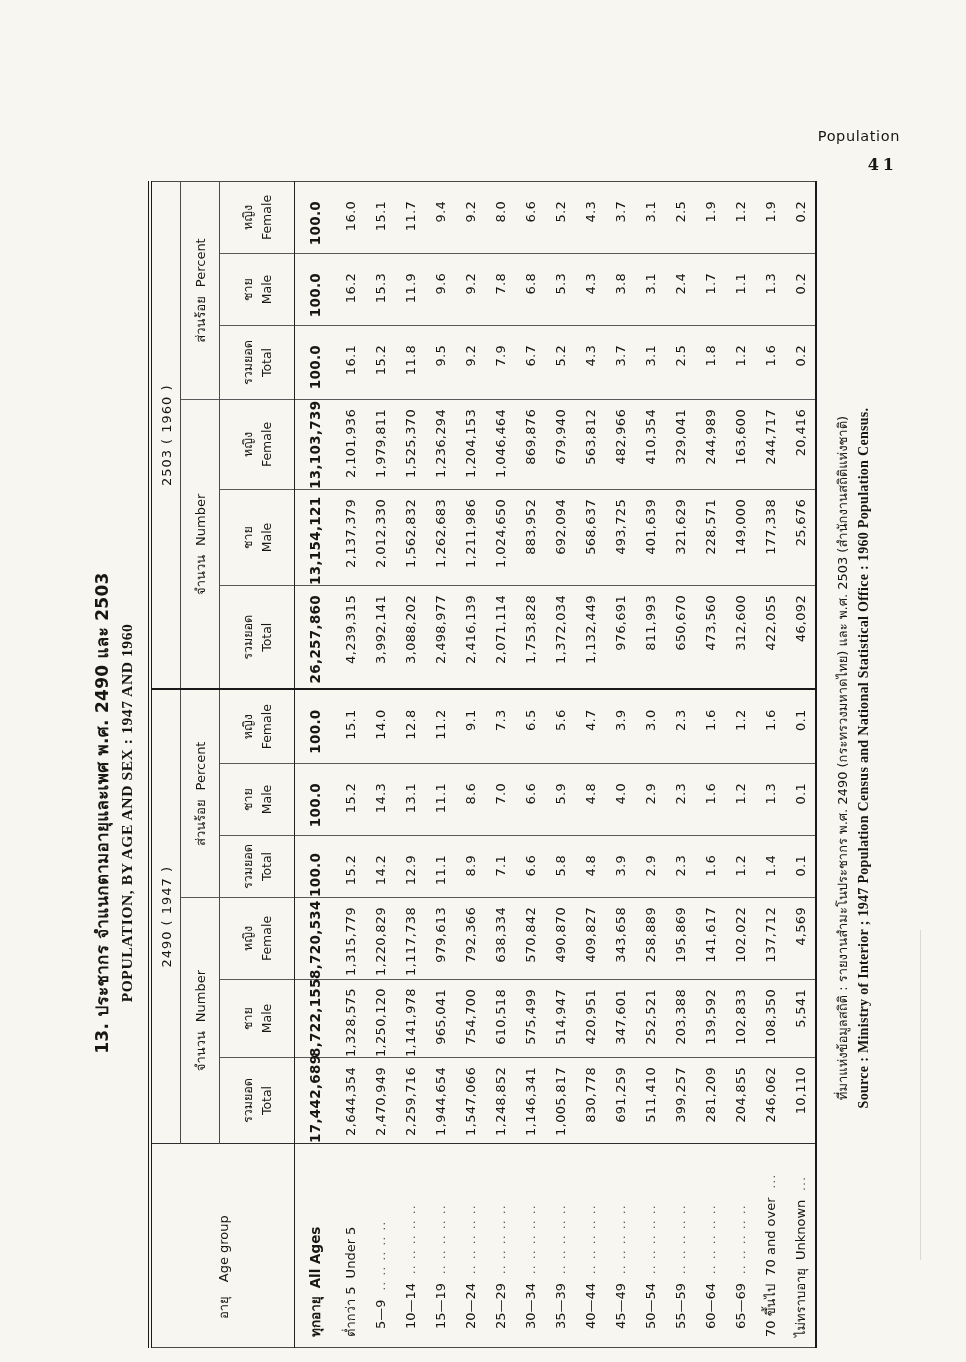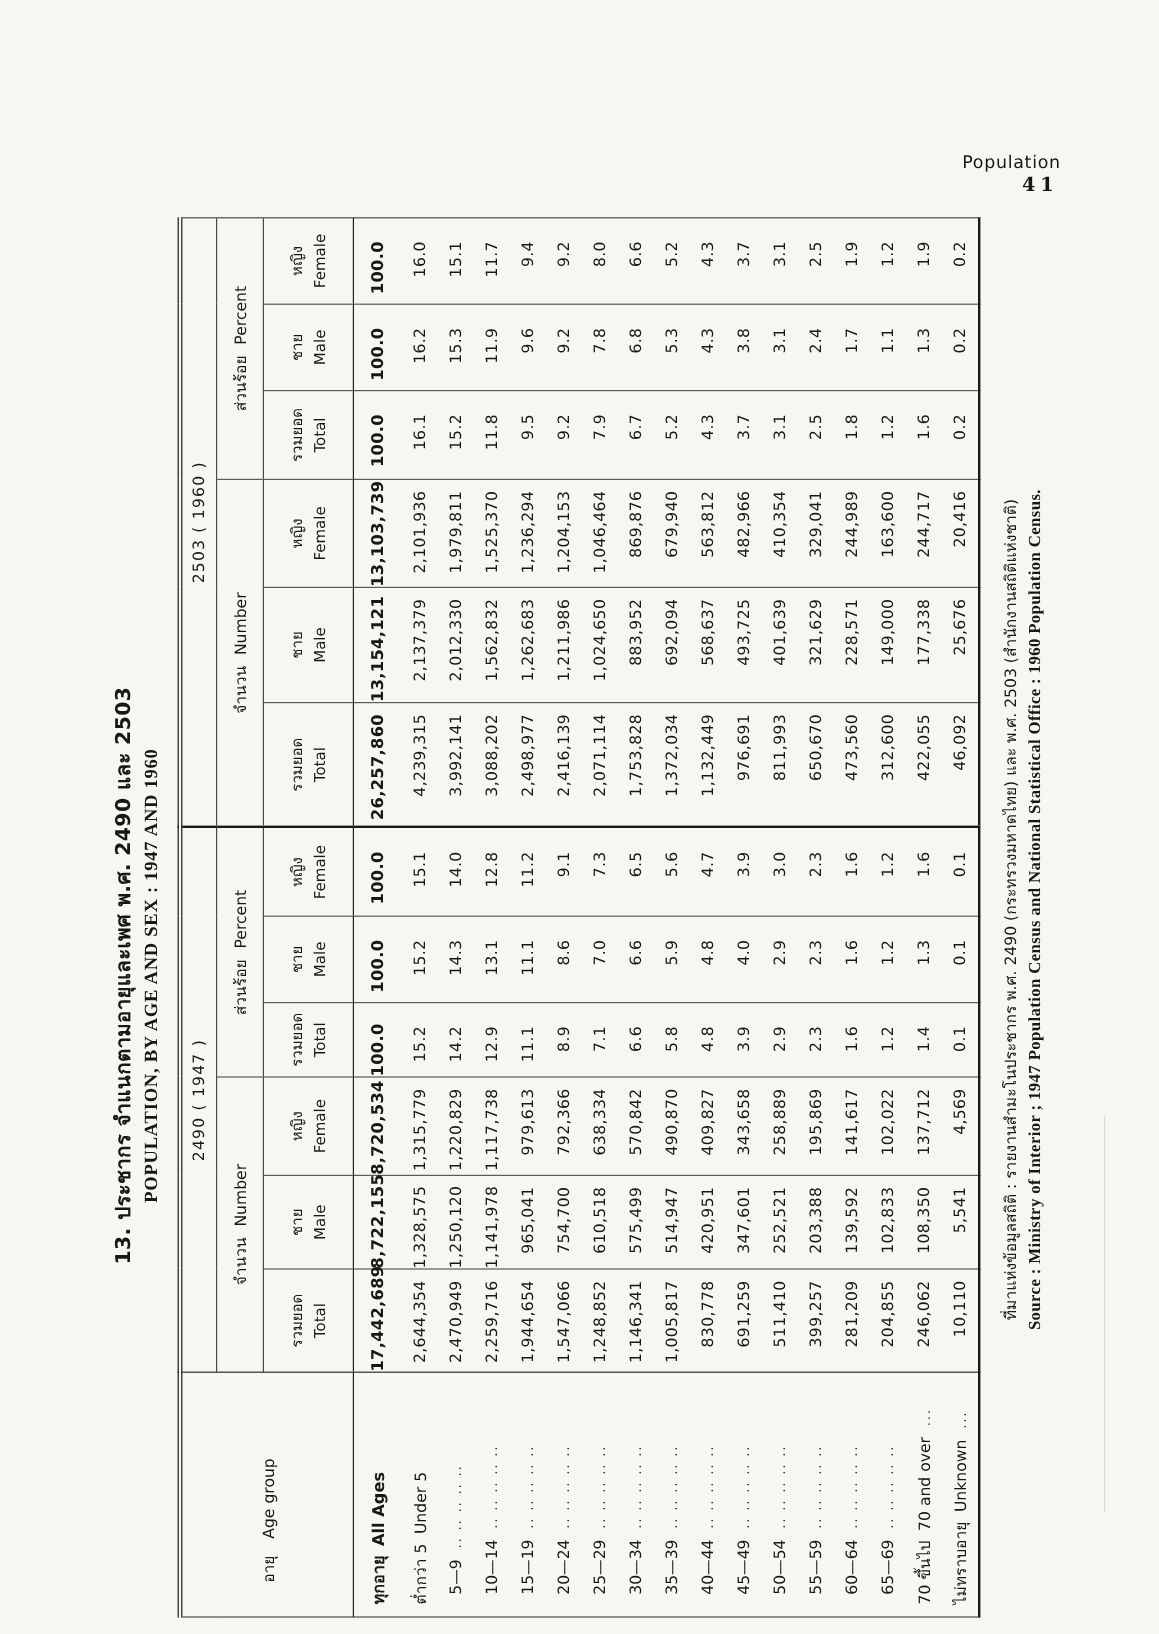--- a/index.html
+++ b/index.html
@@ -2,23 +2,23 @@
 <html><head>
 <meta charset="utf-8">
 <style>
   html,body{margin:0;padding:0;}
   body{
     width:966px;height:1362px;position:relative;overflow:hidden;
     background:#f8f6f1;color:#181715;
     font-family:"DejaVu Sans", sans-serif;
   }
   
-  .corner{position:absolute;top:128px;left:0;width:884px;text-align:right;}
+  .corner{position:absolute;top:128px;left:16px;width:884px;text-align:right;}
   .corner .pop{font-size:14.5px;letter-spacing:.6px;}
-  .corner .num{margin-top:0;font-family:"DejaVu Serif", serif;font-size:16px;font-weight:700;letter-spacing:4px;padding-right:2px;}
+  .corner .num{margin-top:11px;font-family:"DejaVu Serif", serif;font-size:16px;font-weight:700;letter-spacing:4px;padding-right:2px;}
   
   .edge-artifact{position:absolute;left:920px;top:930px;width:1px;height:330px;background:#ddd9cf;}
   
   .rot{
     position:absolute;top:168px;left:86px;width:1180px;height:766px;
     transform-origin:0 0;
     transform:rotate(-90deg) translateX(-1180px);
   }
   .title{text-align:center;transform:translateX(-55px);padding-top:2px;}
   .title .t1{font-size:17px;font-weight:700;letter-spacing:.3px;}

